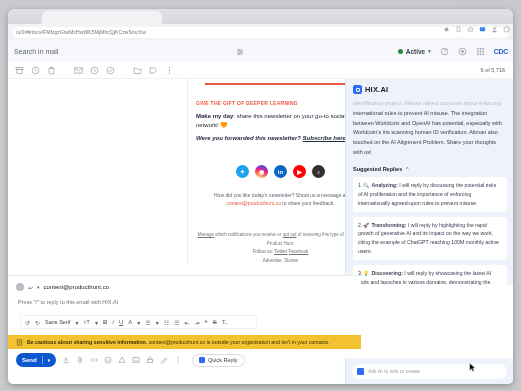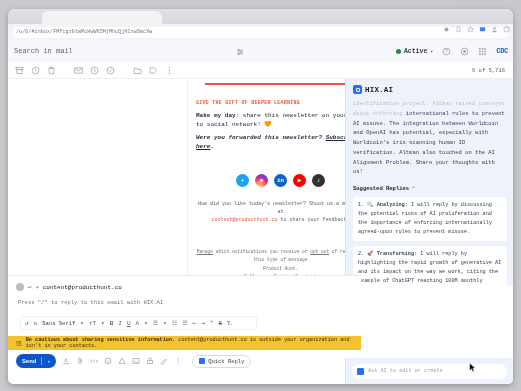--- a/index.html
+++ b/index.html
@@ -6,21 +6,20 @@
   html, body {
     width: 521px; height: 391px;
     overflow: hidden;
     background: #c8c9cc;
     font-family: "Liberation Sans", sans-serif;
   }
   .screen {
     position: relative;
     width: 453px; height: 391px;
     background: #c9cacd;
-    font-family: Liberation Mono, monospace;
   }
 
   
   .browser {
     position: absolute;
     left: 8px; top: 9px;
     width: 505px; height: 375px;
     background: #ffffff;
     border-radius: 7px 7px 5px 5px;
     overflow: hidden;

